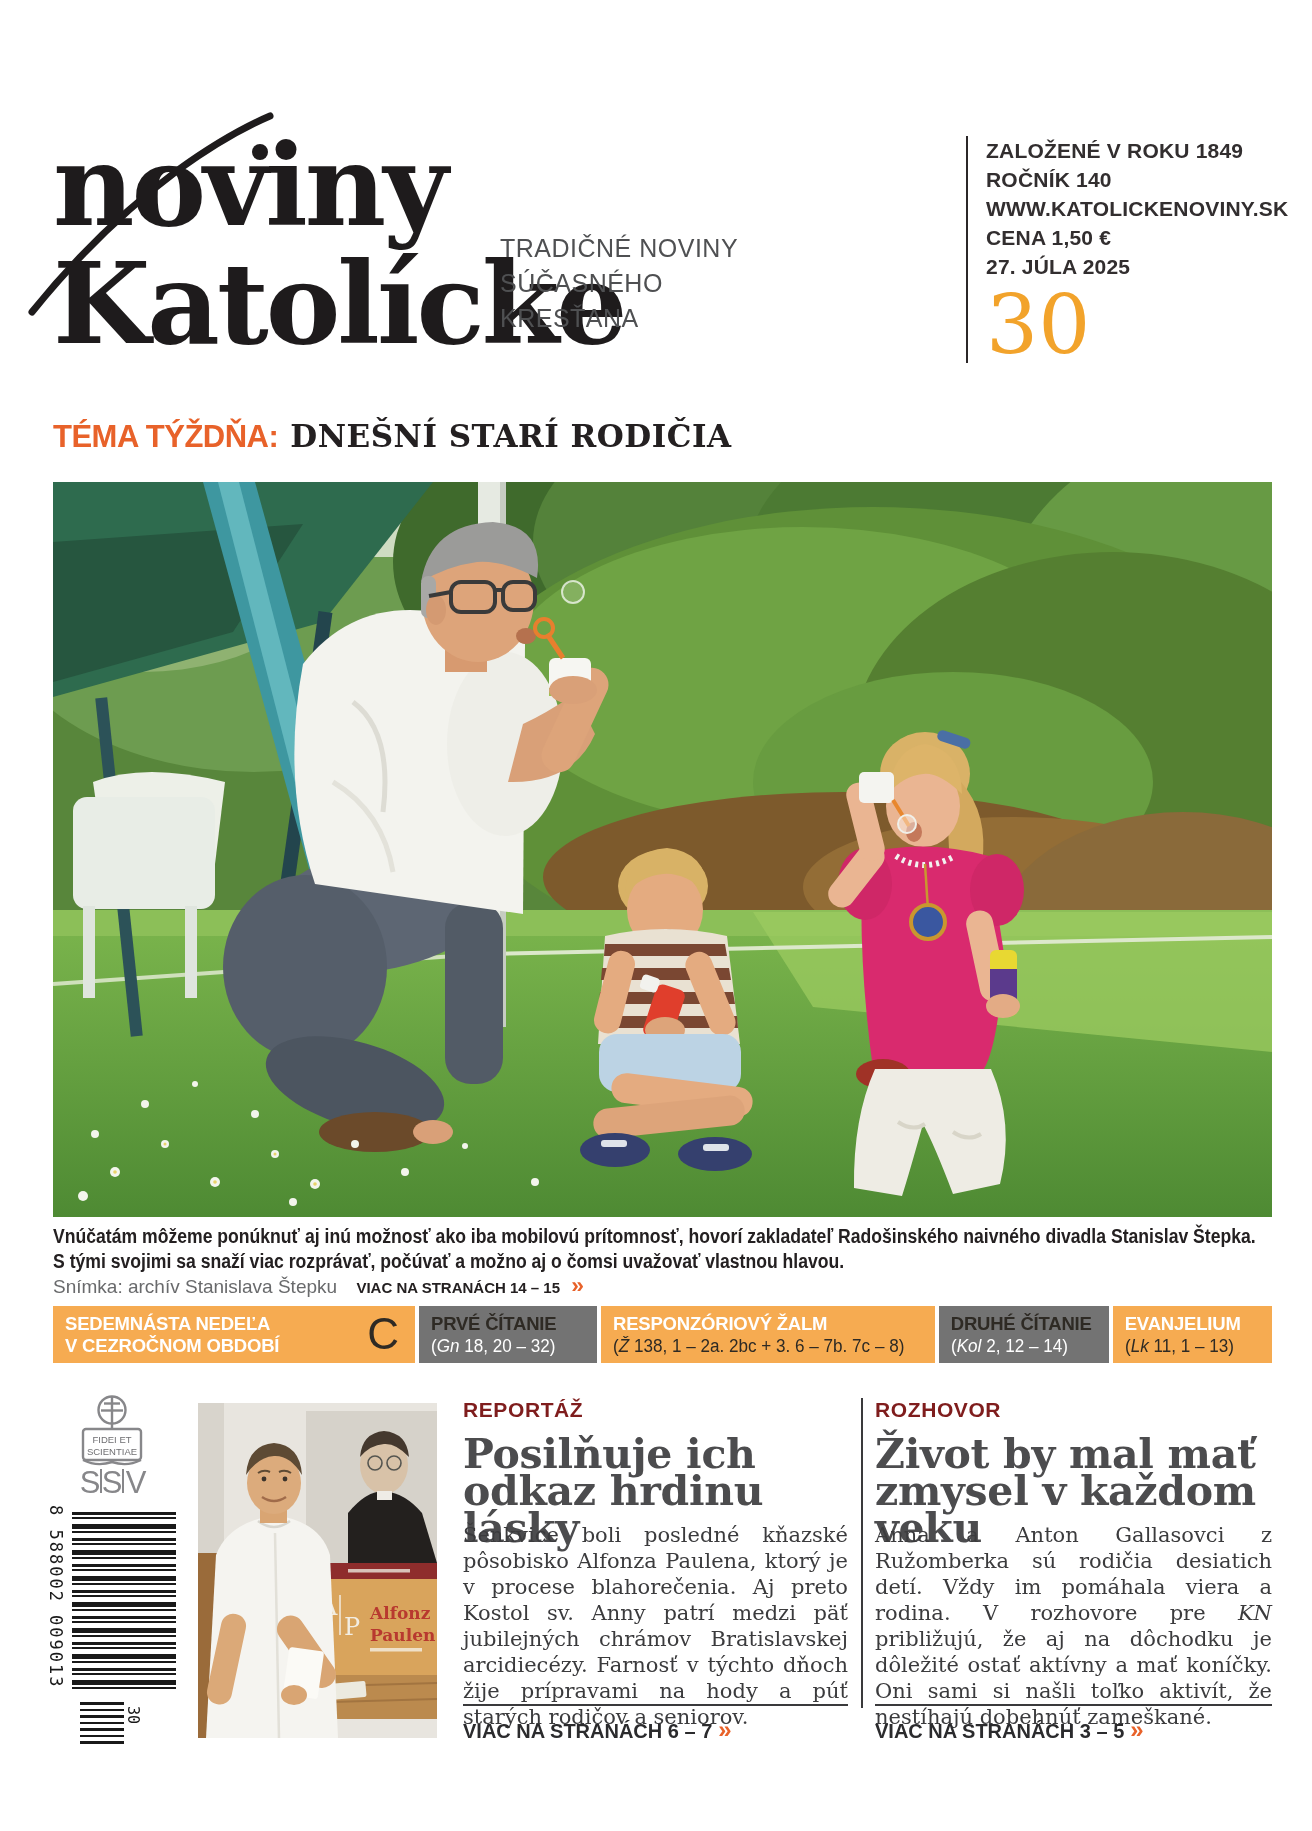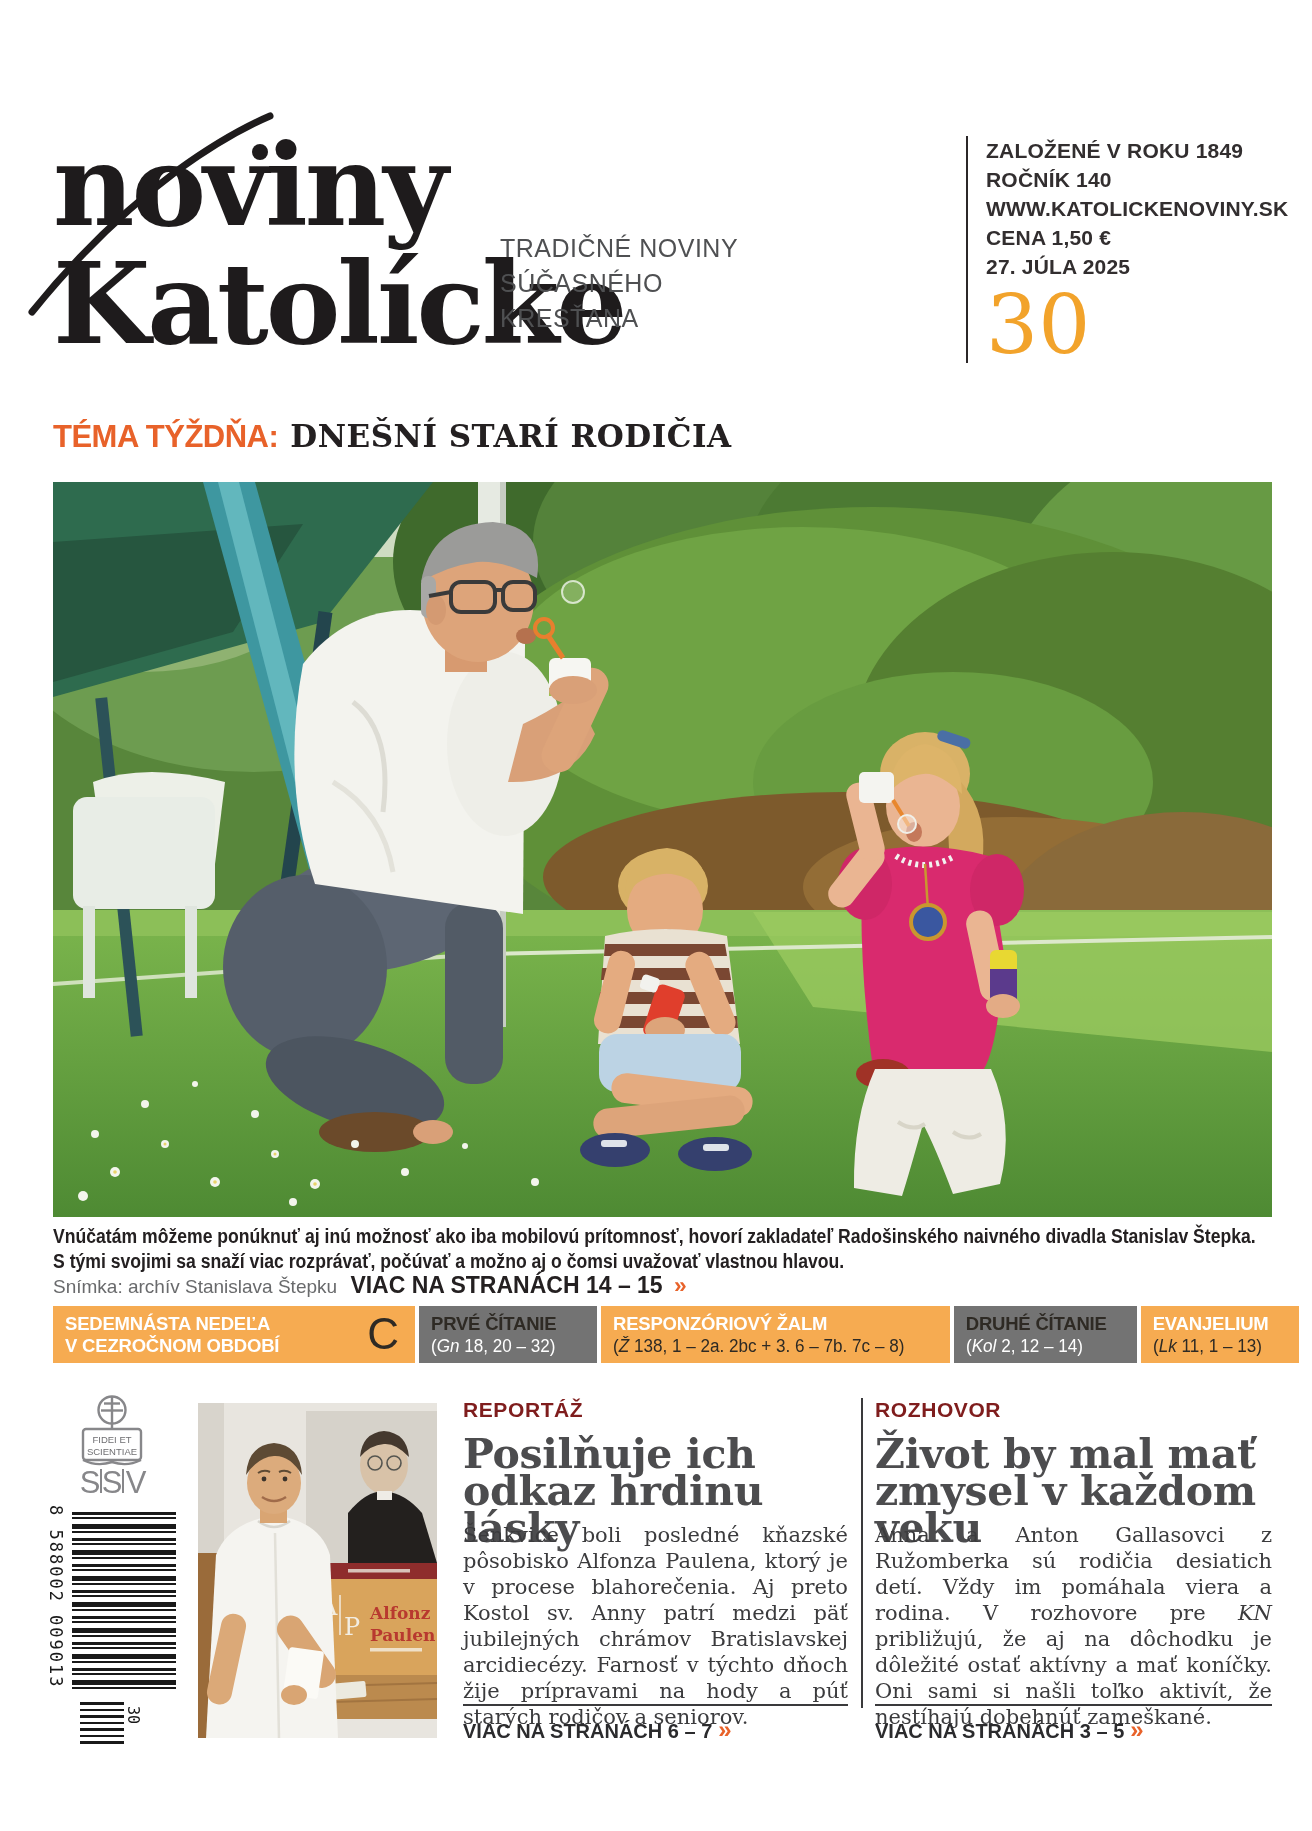--- a/index.html
+++ b/index.html
@@ -24,26 +24,26 @@
 
   
   .hero{position:absolute;left:53px;top:482px;width:1219px;height:735px;overflow:hidden;}
 
   
   .caption{position:absolute;left:53px;top:1224px;width:1219px;overflow:hidden;}
   .caption .cl{font-weight:700;font-size:20px;line-height:25px;color:#242021;white-space:nowrap;
                transform:scaleX(.88);transform-origin:left center;}
   .credit-row{position:absolute;left:53px;top:1272px;width:1219px;font-size:19px;white-space:nowrap;}
   .credit-row .credit{color:#696a6c;}
-  .credit-row .more{font-weight:700;color:#242021;margin-left:8px;font-size:23px;}
+  .credit-row .more{font-weight:700;color:#242021;margin-left:14px;font-size:15px;}
   .chev{color:#e8622a;font-weight:700;font-size:1.2em;letter-spacing:-1px;margin-left:6px;}
 
   
   .liturgy{position:absolute;left:53px;top:1306px;width:1219px;height:57px;display:flex;gap:4px;}
-  .cell{position:relative;padding:7px 30px 0 12px;box-sizing:border-box;}
+  .cell{position:relative;padding:7px 15px 0 12px;box-sizing:border-box;}
   .cell.light{background:#f6ab51;}
   .cell.dark{background:#737373;}
   .cell .h{font-weight:700;font-size:18.5px;line-height:22px;letter-spacing:-.2px;white-space:nowrap;}
   .cell .r{font-size:18px;line-height:22px;white-space:nowrap;transform:scaleX(.95);transform-origin:left center;}
   .wh{color:#ffffff;} .bk{color:#2e2a24;}
   .c1{flex:0 0 362px;} .c2{flex:0 0 178px;} .c3{flex:0 0 332px;} .c4{flex:0 0 170px;} .c5{flex:1;}
   .cycle{position:absolute;right:16px;top:4px;font-size:44px;font-weight:400;color:#2e2a24;line-height:48px;}
 
   
   .emblem{position:absolute;left:66px;top:1393px;}

